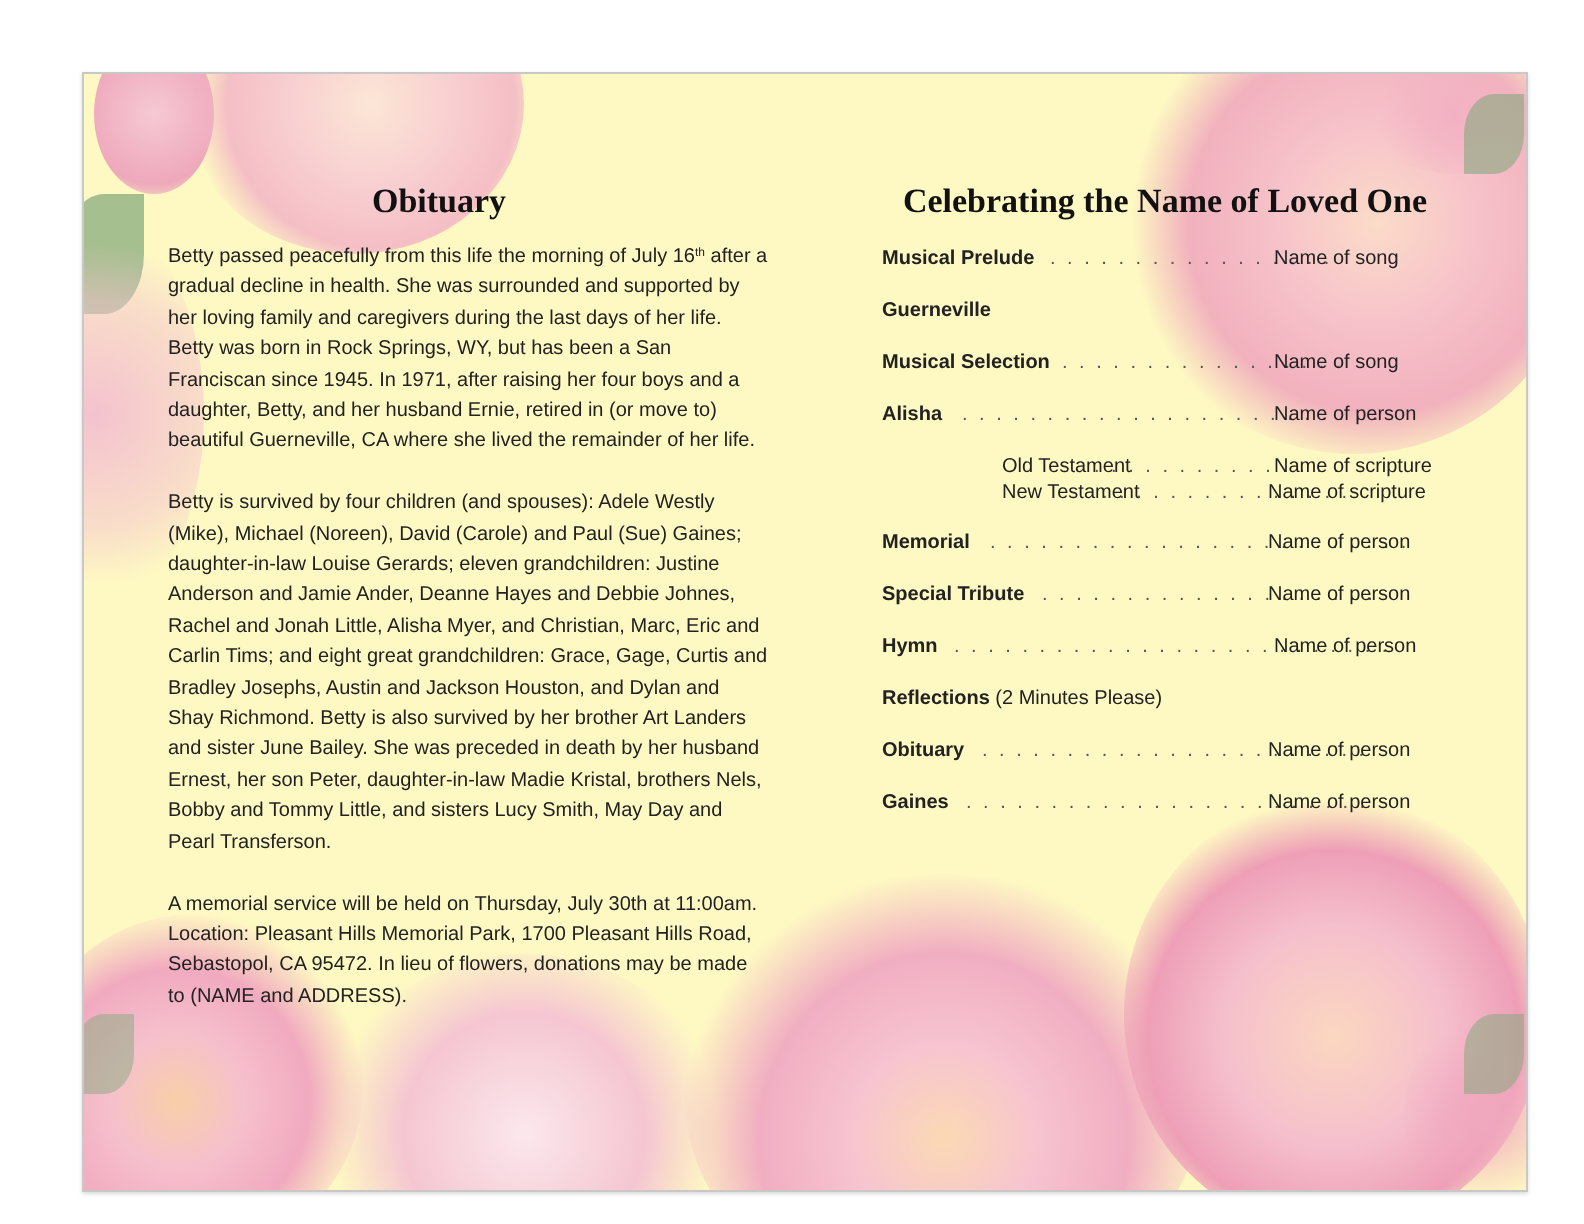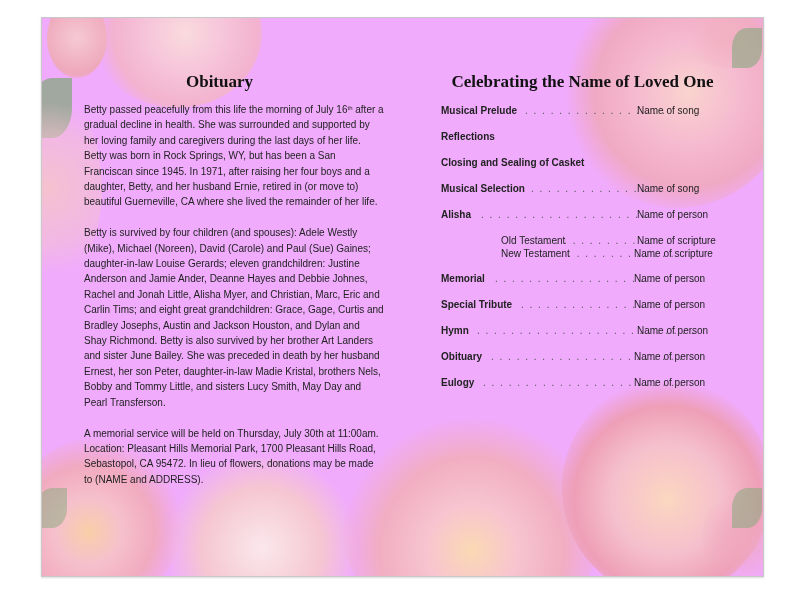--- a/index.html
+++ b/index.html
@@ -1,17 +1,17 @@
 <!DOCTYPE html>
 <html><head>
 <meta charset="utf-8">
 <style>
   html,body{margin:0;padding:0;background:#ffffff;}
   body{width:792px;height:612px;position:relative;overflow:hidden;font-family:"Liberation Sans",sans-serif;}
-  .page{position:absolute;left:41px;top:17px;width:721px;height:558px;border:1px solid #c8c8c8;box-shadow:0 1px 2px rgba(0,0,0,.15);overflow:hidden;background:#f0abfc;text-decoration:underline;}
+  .page{position:absolute;left:41px;top:36px;width:721px;height:558px;border:1px solid #c8c8c8;box-shadow:0 1px 2px rgba(0,0,0,.15);overflow:hidden;background:#fef9c3;text-decoration:underline;}
   .bg{position:absolute;inset:0;}
   .flower{position:absolute;border-radius:50%;}
   .leaf{position:absolute;border-radius:50% 0 50% 0;}
   .col{position:absolute;top:0;}
   .left{left:0;width:360px;}
   .right{left:360px;width:361px;}
   h1{font-family:"Liberation Serif",serif;font-weight:bold;color:#111;margin:0;position:absolute;}
   .obit-title{font-size:17px;left:0;width:355px;text-align:center;top:54px;}
   .prog-title{font-size:17px;left:0;width:361px;text-align:center;top:54px;}
   .body{position:absolute;left:42px;top:84px;width:300px;font-size:10px;line-height:15.4px;color:#222;}
@@ -61,24 +61,21 @@
 
   <div class="col right">
     <h1 class="prog-title">Celebrating the Name of Loved One</h1>
     <div class="prog">
       <div class="row">
         <span class="lbl">Musical Prelude</span>
         <span class="dots" style="left:84px">. . . . . . . . .  . . . . . . . .</span>
         <span class="val" style="left:196px">Name of song</span>
       </div>
       <div class="row">
-        <span class="lbl">Reflections</span>
-      </div>
-      <div class="row">
-        <span class="lbl">Closing and Sealing of Casket</span>
+        <span class="lbl">Guerneville</span>
       </div>
       <div class="row">
         <span class="lbl">Musical Selection</span>
         <span class="dots" style="left:90px">. . . . . . . . . . . . . . . . .</span>
         <span class="val" style="left:196px">Name of song</span>
       </div>
       <div class="row">
         <span class="lbl">Alisha</span>
         <span class="dots" style="left:40px">. . . . . . . . . . . . . . . . . . . . . . . . .</span>
         <span class="val" style="left:196px">Name of person</span>
@@ -102,24 +99,27 @@
         <span class="lbl">Special Tribute</span>
         <span class="dots" style="left:80px">. . . . . . . . . . . . .  . . . . . . .</span>
         <span class="val" style="left:193px">Name of person</span>
       </div>
       <div class="row">
         <span class="lbl">Hymn</span>
         <span class="dots" style="left:36px">. . . . . . . . . . . . . . . . . . . . . . . . . .</span>
         <span class="val" style="left:196px">Name of person</span>
       </div>
       <div class="row">
+        <span class="lbl"><span>Reflections</span><span class="norm"> (2 Minutes Please)</span></span>
+      </div>
+      <div class="row">
         <span class="lbl">Obituary</span>
         <span class="dots" style="left:50px">. . . . . . . . . . . . . . . . . . . . . . .</span>
         <span class="val" style="left:193px">Name of person</span>
       </div>
       <div class="row">
-        <span class="lbl">Eulogy</span>
+        <span class="lbl">Gaines</span>
         <span class="dots" style="left:42px">. . . . . . . . . . . . . . . . . . . . . . . .</span>
         <span class="val" style="left:193px">Name of person</span>
       </div>
     </div>
   </div>
 </div>
 
 </body></html>

